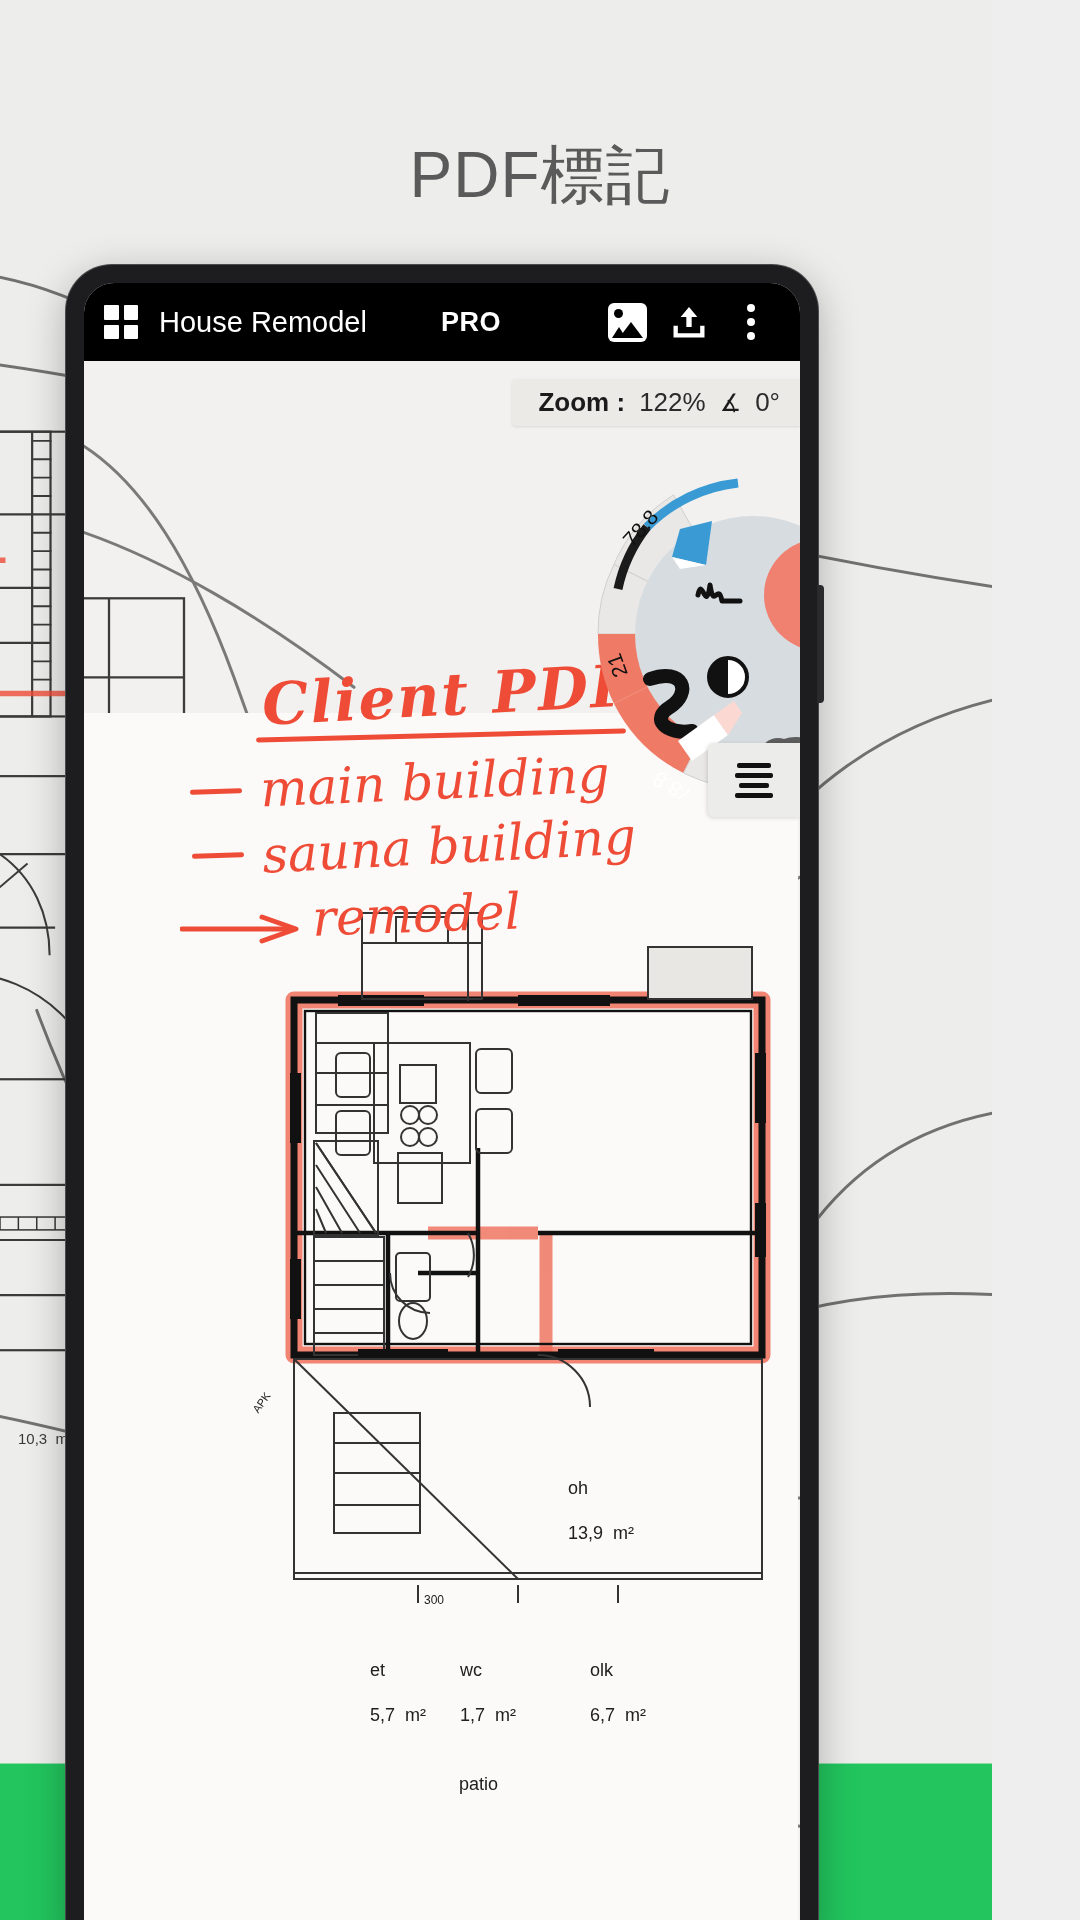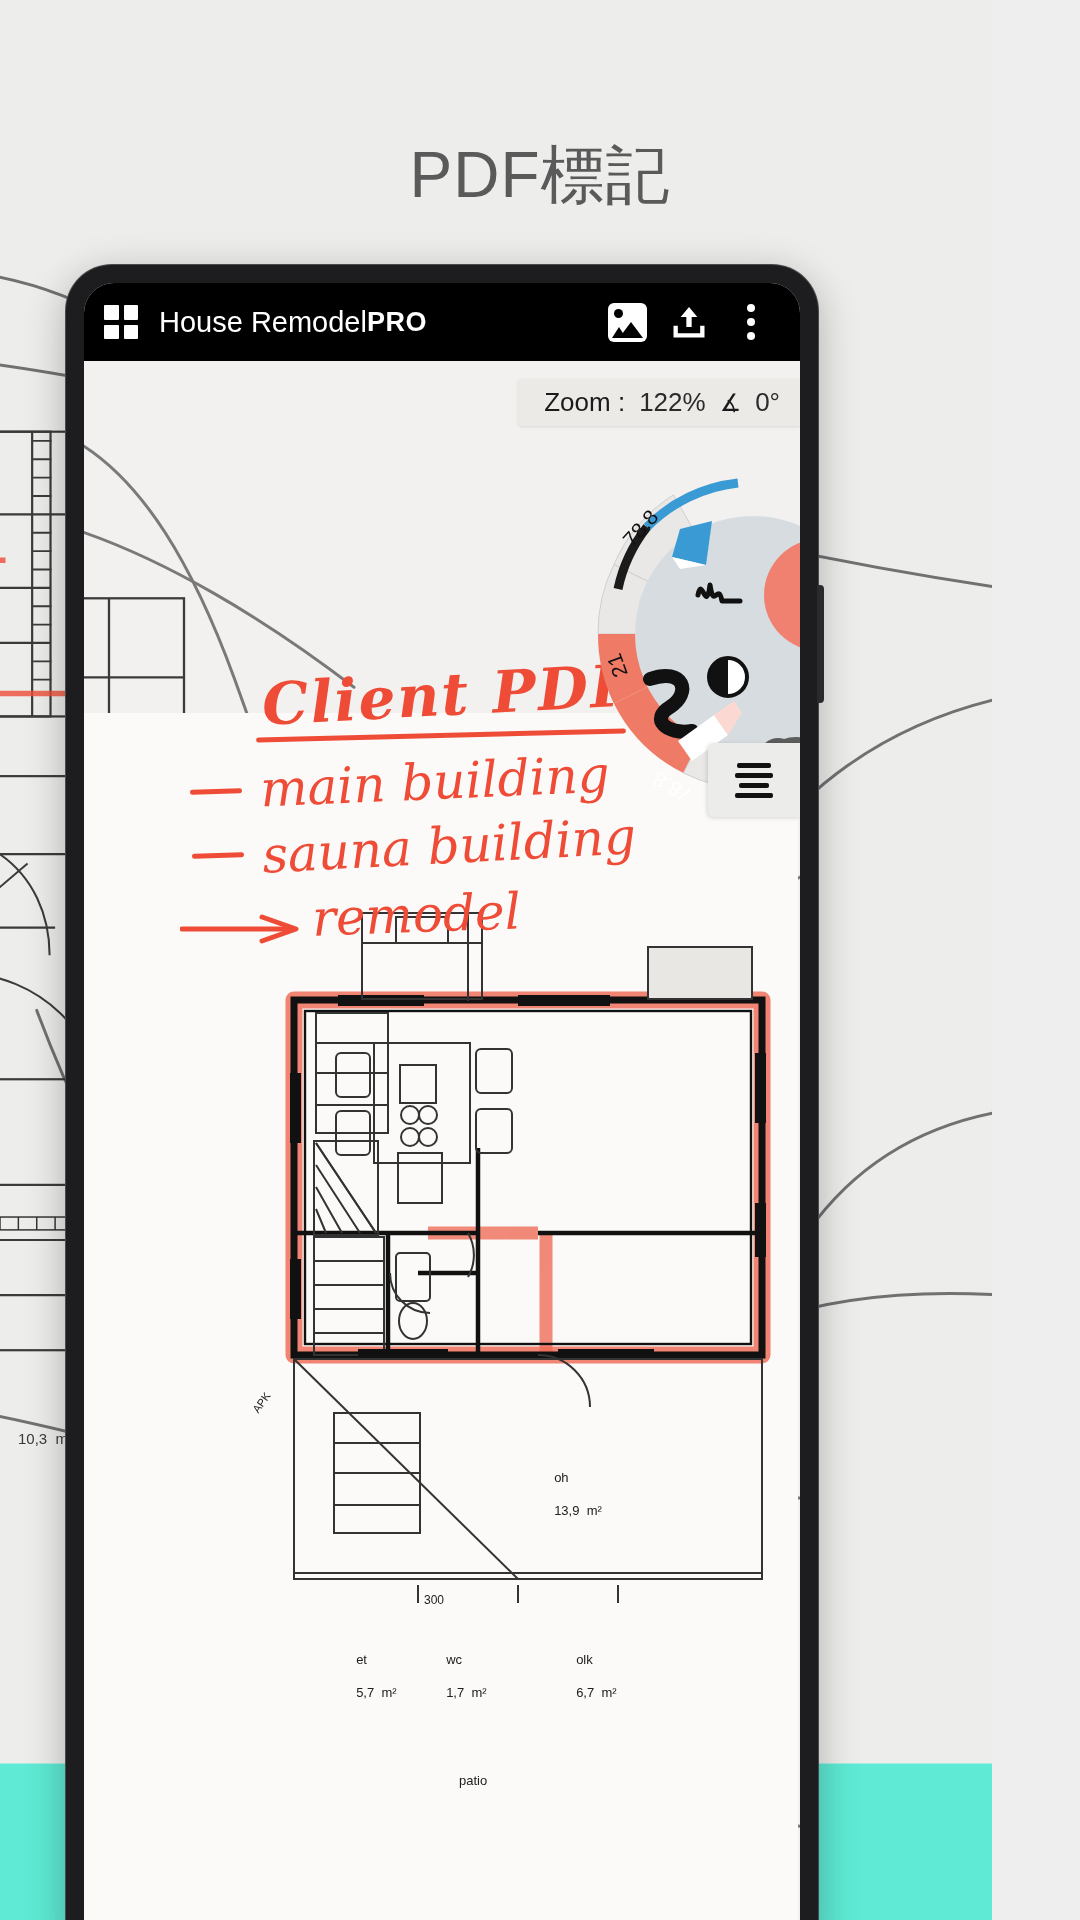--- a/index.html
+++ b/index.html
@@ -5,21 +5,21 @@
   * { box-sizing: border-box; margin: 0; padding: 0; }
   html, body {
     width: 1080px; height: 1920px;
     overflow: hidden;
     font-family: "Liberation Sans", sans-serif;
     background: #eeeeee;
   }
   #page {
     position: relative;
     width: 992px; height: 1920px;
-    background: #5eead4;
+    background: #22c55e;
     overflow: hidden;
   }
 
   
   #bg-sketch {
     position: absolute; inset: 0;
     z-index: 0;
   }
 
   
@@ -86,20 +86,21 @@
     font-size: 29px;
     margin-left: 21px;
     white-space: nowrap;
     font-weight: 400;
   }
   #pro-badge {
     color: #ffffff;
     font-size: 27px;
     font-weight: bold;
     letter-spacing: 0.5px;
+    margin-left: 74px;
   }
   .bar-spacer { flex: 1 1 auto; }
   .bar-btn {
     width: 62px; height: 62px;
     display: flex; align-items: center; justify-content: center;
     flex: none;
   }
   .img-icon {
     position: relative;
     width: 39px; height: 39px;
@@ -140,21 +141,21 @@
   #zoom-readout {
     position: absolute;
     right: 0; top: 18px;
     background: #eceae7;
     padding: 8px 20px 8px 26px;
     border-radius: 4px 0 0 4px;
     display: flex; align-items: baseline; gap: 14px;
     z-index: 7;
     box-shadow: 0 1px 3px rgba(0,0,0,0.10);
   }
-  #zoom-readout .lbl { font-size: 26px; font-weight: normal; color: #1b1b1b; }
+  #zoom-readout .lbl { font-size: 26px; font-weight: bold; color: #1b1b1b; }
   #zoom-readout .val { font-size: 26px; color: #2b2b2b; }
   #zoom-readout .ang-sym { font-size: 24px; color: #1b1b1b; }
   #zoom-readout .ang { font-size: 26px; color: #2b2b2b; }
 
   
   #tool-wheel {
     position: absolute;
     right: -118px; top: 108px;
     width: 330px; height: 330px;
     z-index: 6;
@@ -227,21 +228,21 @@
     width: 52px; height: 5px;
     background: #ef4c38;
     border-radius: 3px;
     z-index: 5;
   }
 
   
   .plan-label {
     position: absolute;
     font-family: "Liberation Sans", sans-serif;
-    font-size: 13px;
+    font-size: 18px;
     color: #202020;
     line-height: 1.25;
     z-index: 4;
     white-space: pre;
   }
   .bg-label {
     position: absolute;
     font-family: "Liberation Sans", sans-serif;
     font-size: 15px;
     color: #3a3a3a;

